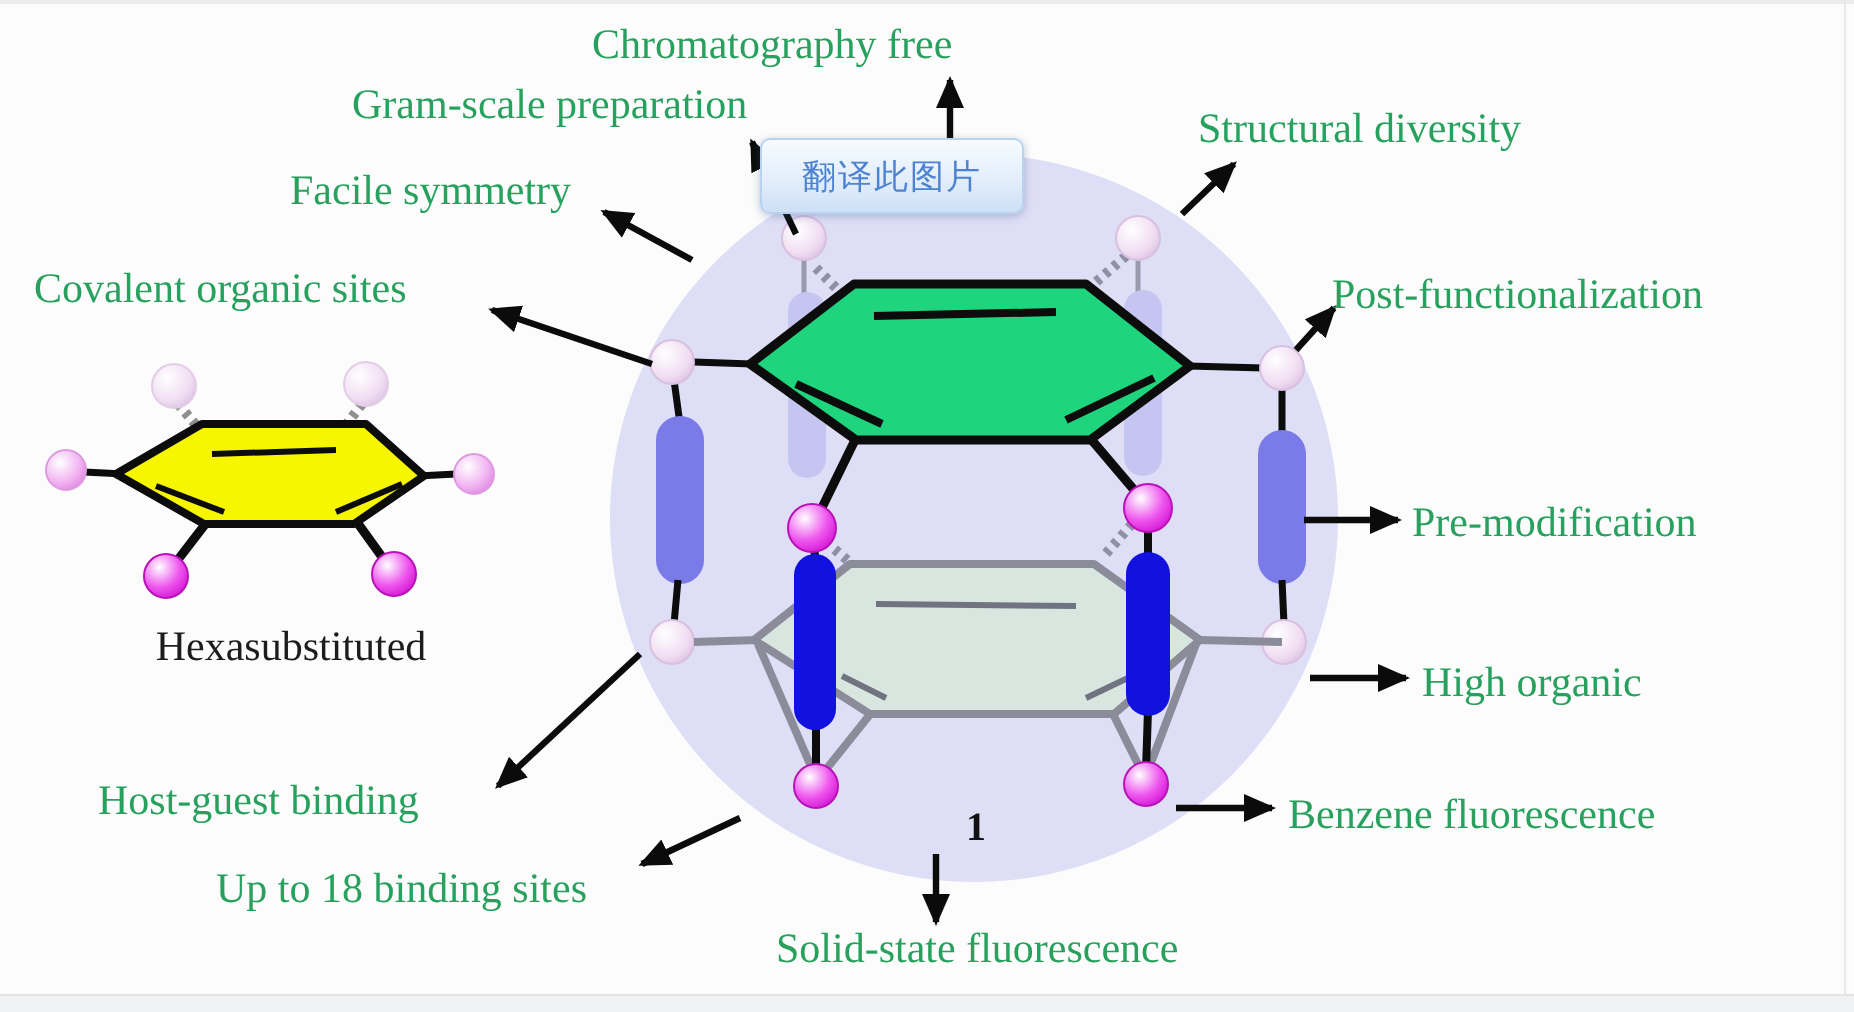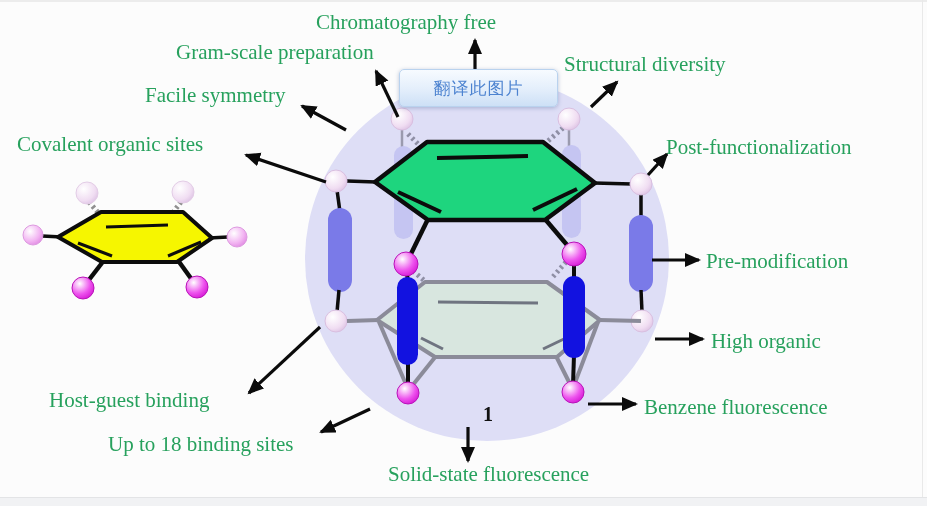--- a/index.html
+++ b/index.html
@@ -18,21 +18,21 @@
   }
   .caption{
     position:absolute;left:28px;top:309px;width:235px;text-align:center;
     color:#1c1c1c;font-size:21px;line-height:28px;
   }
   .compound-num{
     position:absolute;left:476px;top:403px;width:24px;text-align:center;
     color:#111;font-size:20px;font-weight:bold;
   }
   .translate-btn{
-    position:absolute;left:399px;top:69px;width:159px;height:38px;
+    position:absolute;left:380px;top:69px;width:132px;height:38px;
     border-radius:5px;border:1px solid #b9d2ee;box-sizing:border-box;
     background:linear-gradient(#f7fbff, #e3eefb 55%, #cde0f6);
     box-shadow:0 1px 4px rgba(60,90,140,.35);
     color:#4d83d0;font-size:17px;font-family:Liberation Serif, serif;
     display:flex;align-items:center;justify-content:center;letter-spacing:1px;cursor:pointer;
   }
 </style>
 </head>
 <body>
 
@@ -147,33 +147,34 @@
     <line x1="648" y1="175" x2="667" y2="154" marker-end="url(#ah)"></line>
     <line x1="652" y1="260" x2="699" y2="260" marker-end="url(#ah)"></line>
     <line x1="655" y1="339" x2="703" y2="339" marker-end="url(#ah)"></line>
     <line x1="588" y1="404" x2="636" y2="404" marker-end="url(#ah)"></line>
     <line x1="468" y1="427" x2="468" y2="461" marker-end="url(#ah)"></line>
     <line x1="320" y1="327" x2="249" y2="393" marker-end="url(#ah)"></line>
     <line x1="370" y1="409" x2="321" y2="432" marker-end="url(#ah)"></line>
   </g>
 </svg>
 
-<div class="lbl" style="left:316px;top:10px">Chromatography free</div>
+<div class="lbl" style="left:296px;top:10px">Chromatography free</div>
 <div class="lbl" style="left:176px;top:40px">Gram-scale preparation</div>
 <div class="lbl" style="left:145px;top:83px">Facile symmetry</div>
 <div class="lbl" style="left:17px;top:132px">Covalent organic sites</div>
-<div class="lbl" style="left:564px;top:52px">Structural diversity</div>
+<div class="lbl" style="left:599px;top:52px">Structural diversity</div>
 <div class="lbl" style="left:666px;top:135px">Post-functionalization</div>
 <div class="lbl" style="left:706px;top:249px">Pre-modification</div>
 <div class="lbl" style="left:711px;top:329px">High organic</div>
 <div class="lbl" style="left:644px;top:395px">Benzene fluorescence</div>
 <div class="lbl" style="left:388px;top:462px">Solid-state fluorescence</div>
 <div class="lbl" style="left:108px;top:432px">Up to 18 binding sites</div>
 <div class="lbl" style="left:49px;top:388px">Host-guest binding</div>
 
 <div class="caption">
+  <div>Hexasubstituted</div>
 </div>
 
 <div class="compound-num">1</div>
 
 <div class="translate-btn">翻译此图片</div>
 
 <div class="bottom-strip"></div>
 
 </body></html>

